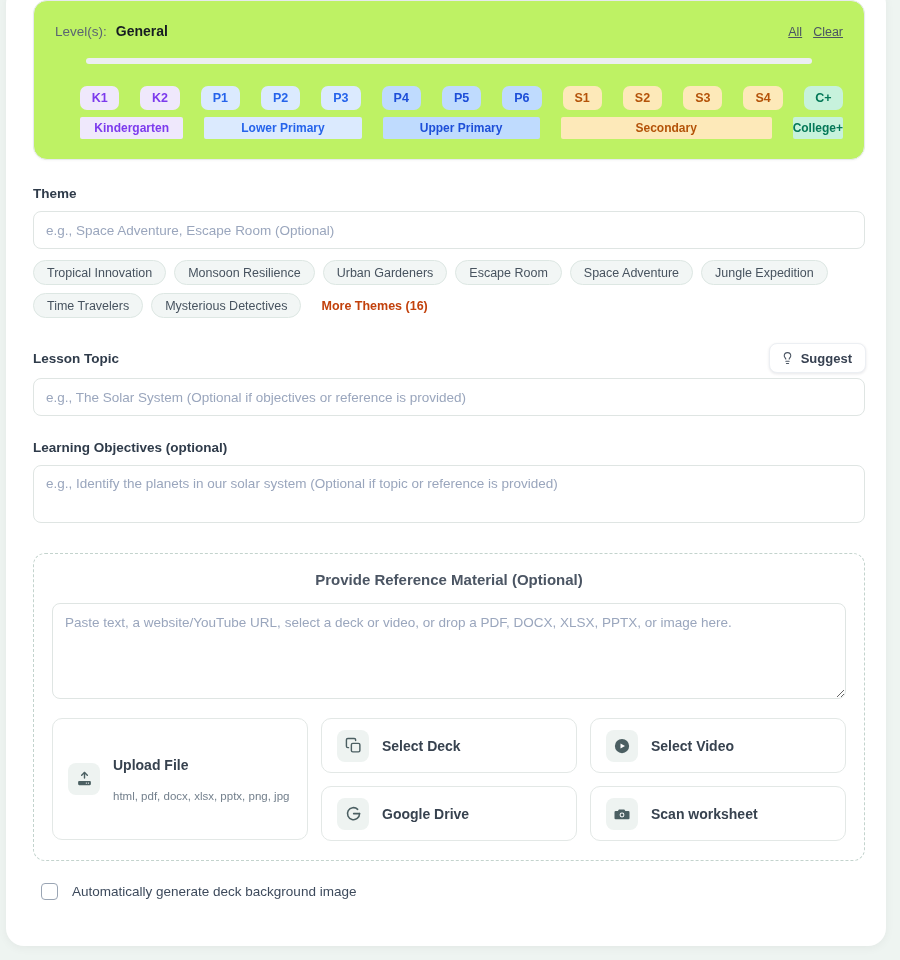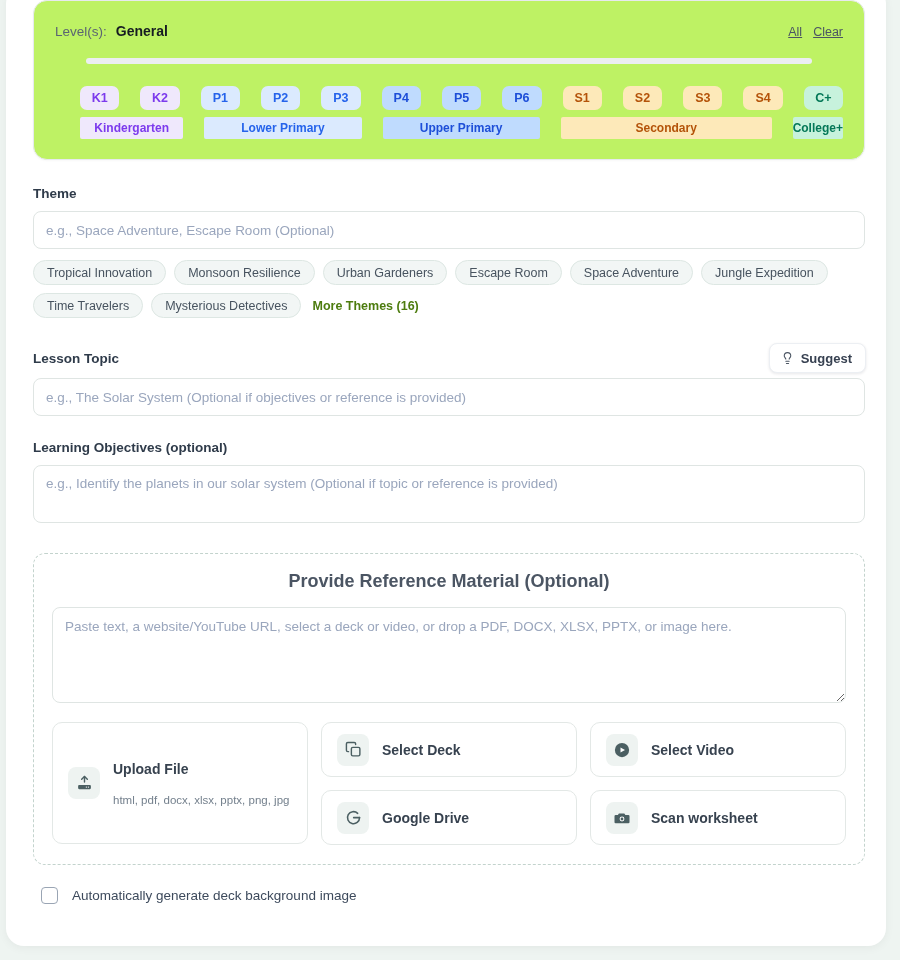--- a/index.html
+++ b/index.html
@@ -83,23 +83,23 @@
   .chips { display: flex; flex-wrap: wrap; gap: 8px 8px; margin-top: 11px; }
   .chip {
     height: 25px; padding: 0 13px;
     border: 1px solid #dde7e3; border-radius: 13px;
     background: #f2f6f5;
     font-size: 12.5px; color: #47535f;
     display: flex; align-items: center; cursor: pointer;
     white-space: nowrap;
   }
   .more-link {
-    font-size: 12.5px; font-weight: bold; color: #4d7c0f;
+    font-size: 12.5px; font-weight: bold; color: #c2410c;
     display: flex; align-items: center; height: 25px;
-    margin-left: 3px; cursor: pointer;
+    margin-left: 12px; cursor: pointer;
   }
 
   
   .sec-topic { margin-top: 30px; position: relative; }
   .row-between { display: flex; align-items: center; justify-content: space-between; height: 20px; }
   .suggest-btn {
     display: flex; align-items: center; gap: 7px;
     height: 30px; padding: 0 13px 0 11px;
     background: #ffffff;
     border: 1px solid #eceff3;
@@ -125,21 +125,21 @@
 
   
   .ref-panel {
     margin-top: 26px;
     border: 1px dashed #c3d3cd;
     border-radius: 12px;
     padding: 17px 18px 19px 18px;
   }
   .ref-title {
     text-align: center;
-    font-size: 18px; font-weight: bold; color: #4b5563;
+    font-size: 15px; font-weight: bold; color: #4b5563;
   }
   .ref-textarea {
     margin-top: 15px;
     width: 100%; height: 96px;
     border: 1px solid #dfe5e3; border-radius: 8px;
     padding: 11px 12px;
     font-size: 13.5px; color: #2f3b4a;
     font-family: "Liberation Sans", sans-serif;
     outline: none; resize: vertical;
   }

